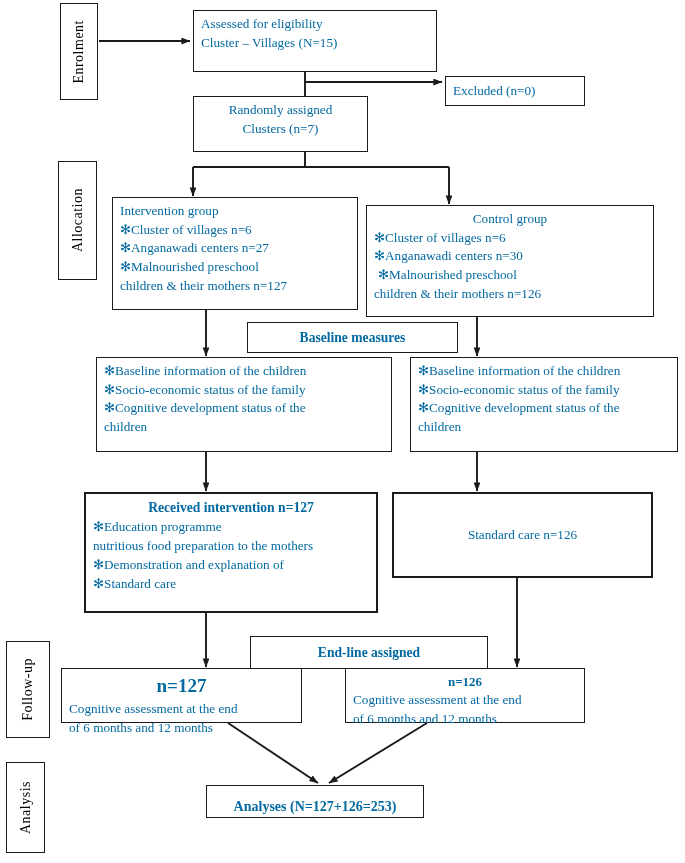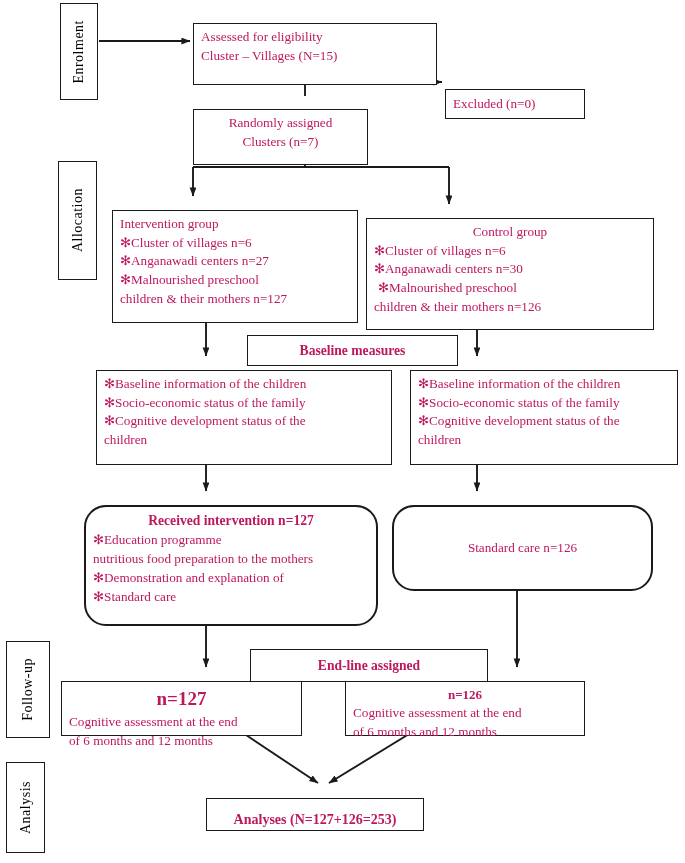--- a/index.html
+++ b/index.html
@@ -7,24 +7,23 @@
   #canvas { position:relative; width:685px; height:863px; overflow:hidden; background:#fff; }
 
   .box {
     position:absolute;
     box-sizing:border-box;
     border:1.6px solid #1a1a1a;
     background:#fff;
     font-family:"Liberation Serif", serif;
     font-size:13.2px;
     line-height:1.42;
-    color:#be185d;
-    margin-top:13px;
+    color:#0369a1;
   }
-  .box.thick { border-width:2.2px;border-radius:22px; }
+  .box.thick { border-width:2.2px; }
   .pad { padding:4px 7px; }
   .center { text-align:center; }
   .bold { font-weight:bold; }
   .hdr { font-weight:bold; text-align:center; font-size:13.6px; }
   .vlabel {
     position:absolute;
     box-sizing:border-box;
     border:1.8px solid #1a1a1a;
     background:#fff;
     display:flex; align-items:center; justify-content:center;

